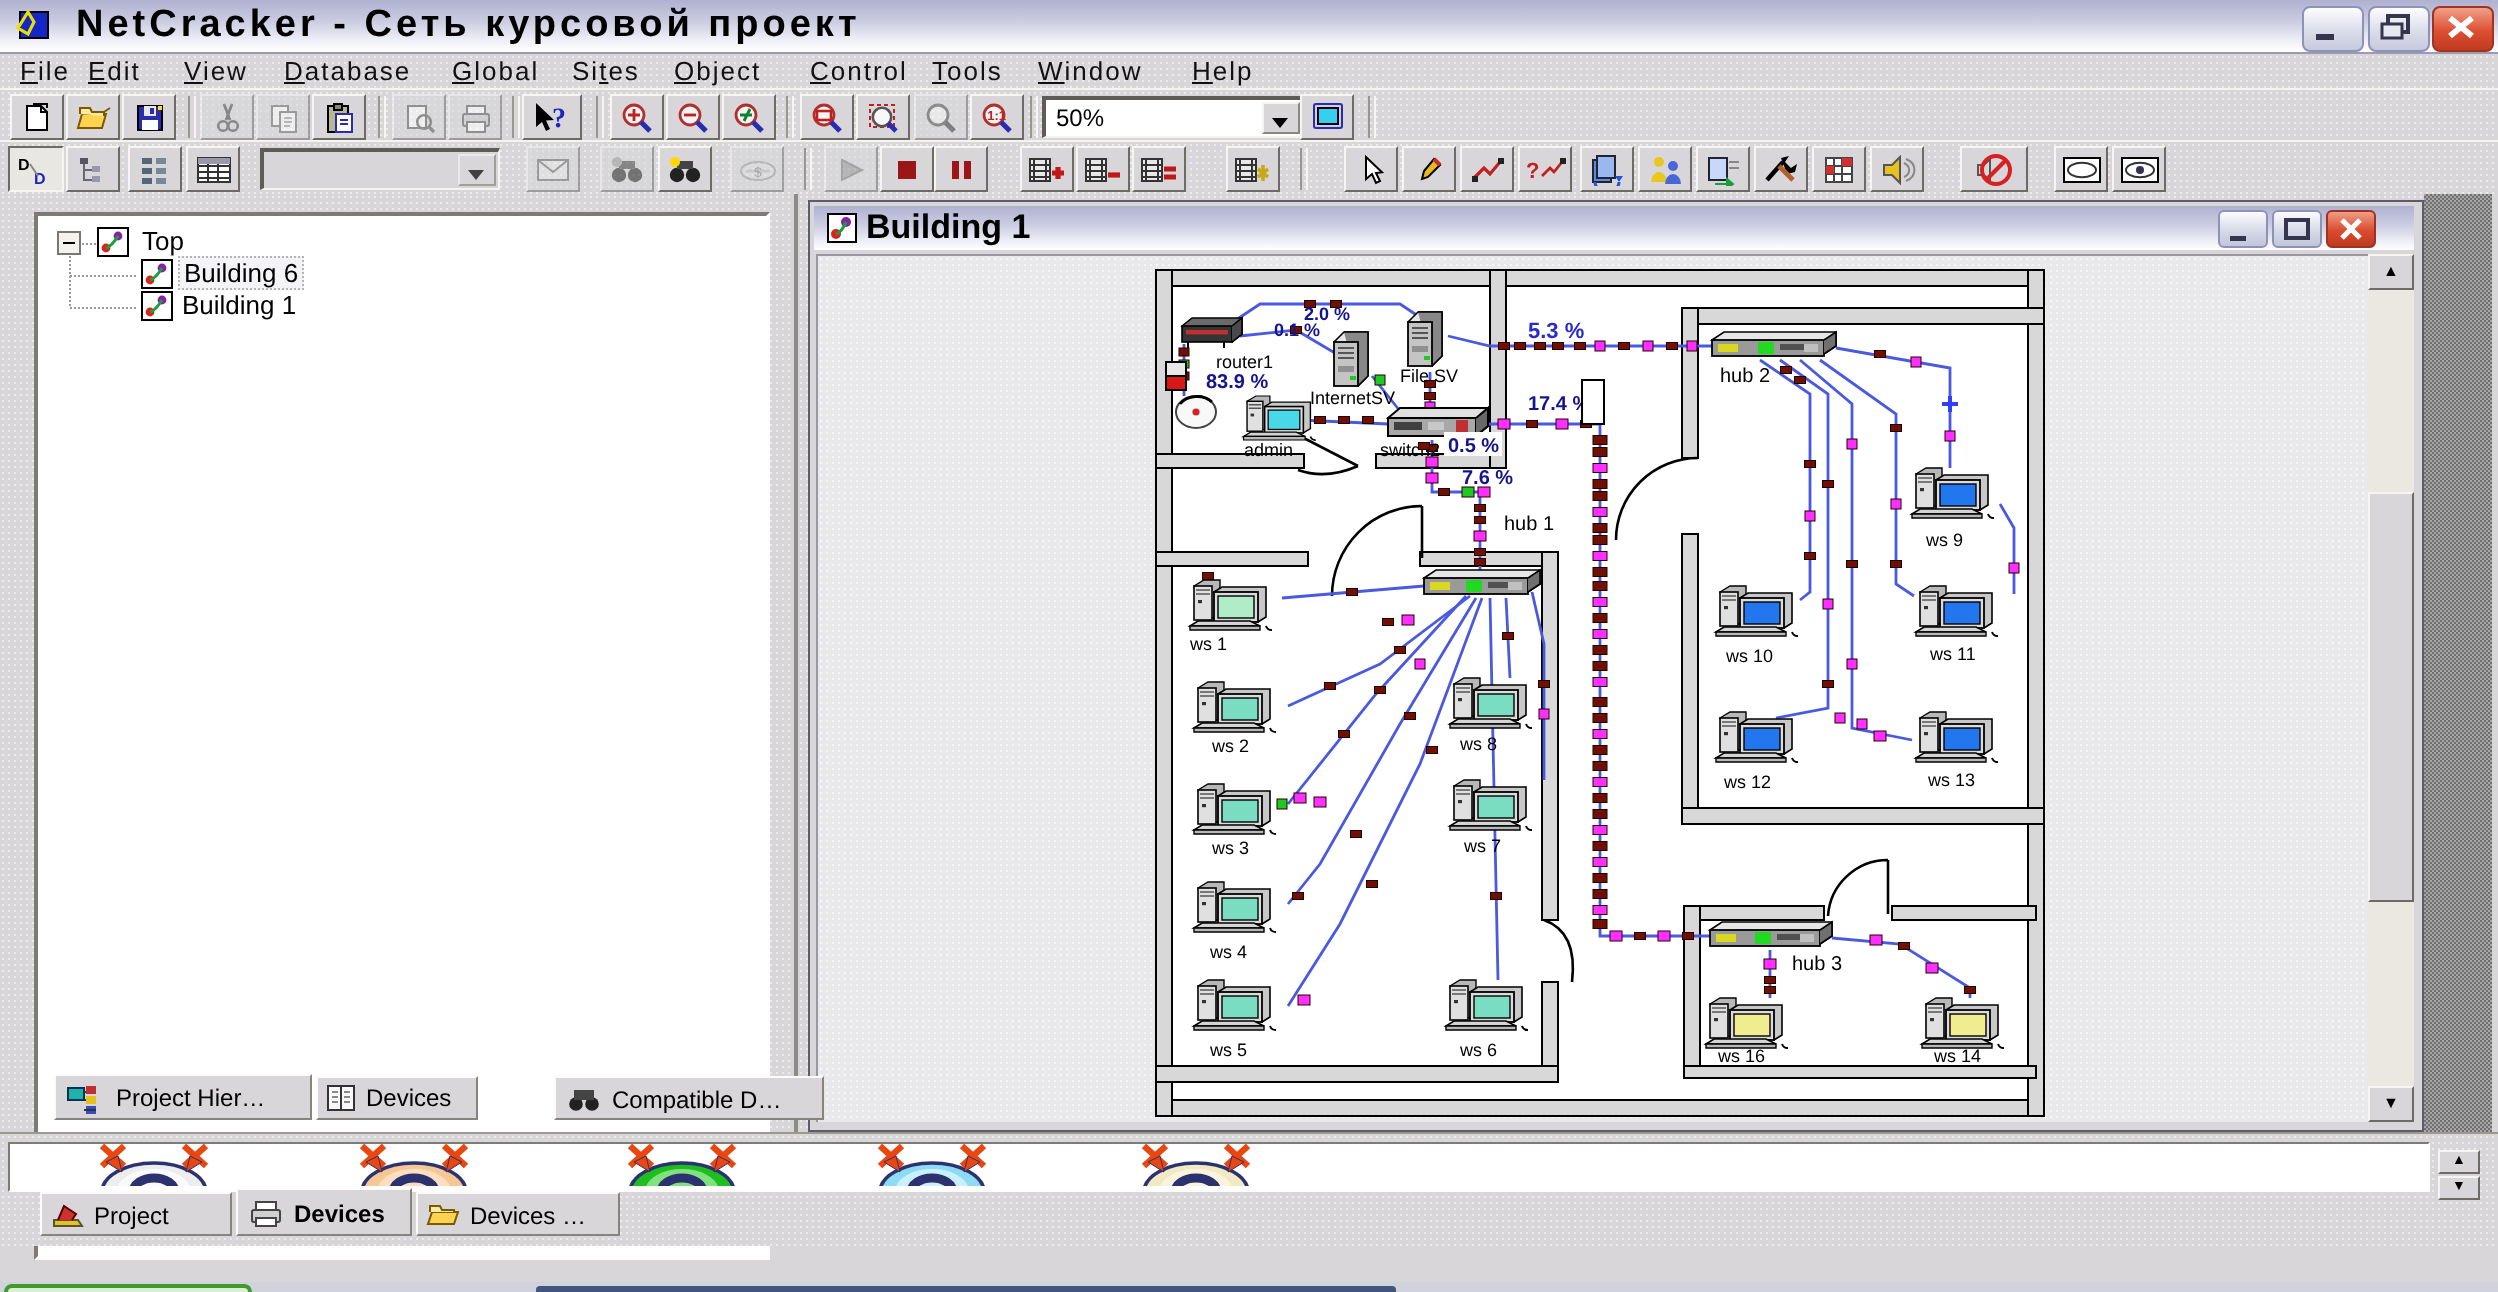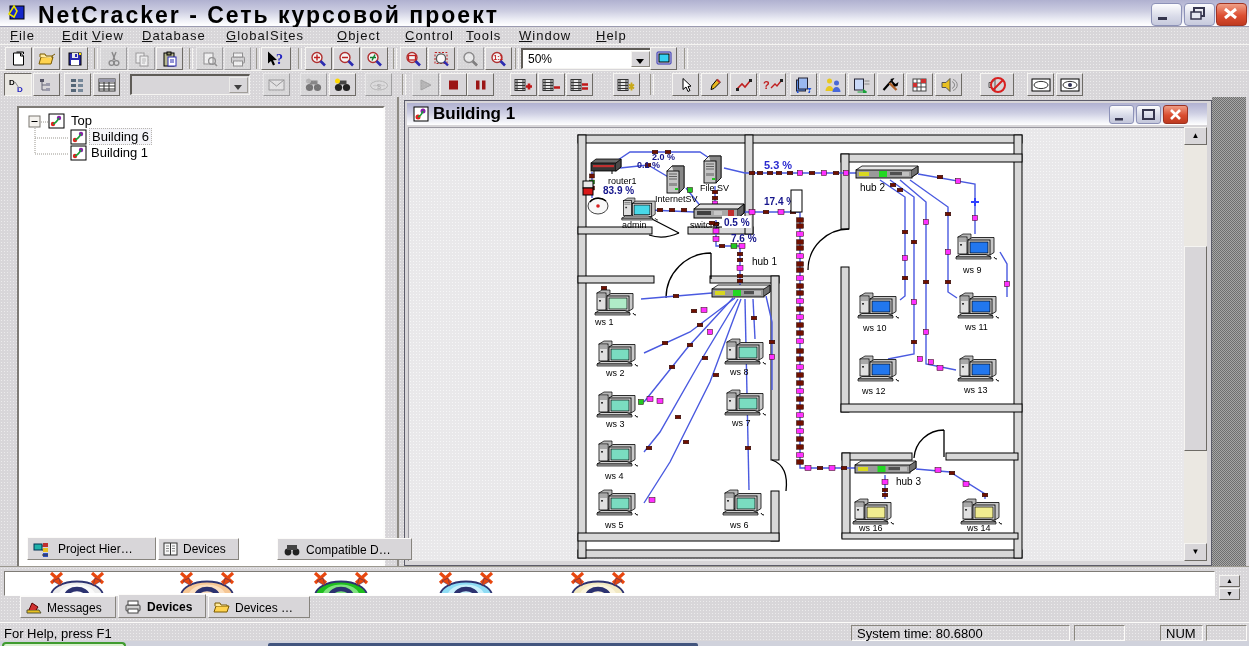--- a/index.html
+++ b/index.html
@@ -1,21 +1,21 @@
 <!DOCTYPE html>
 <html><head><meta charset="utf-8">
 <style>
 html,body{margin:0;padding:0;}
 body{width:1249px;height:646px;overflow:hidden;font-family:"Liberation Sans",sans-serif;background:#d8d6d9;}
 #app{position:absolute;left:0;top:0;width:1249px;height:646px;}
 .abs{position:absolute;}
 
 #titlebar{left:0;top:0;width:1249px;height:26px;background:linear-gradient(180deg,#b0b1d0 0%,#b9bad6 14%,#cccde1 42%,#ecedf5 75%,#fefeff 96%);border-bottom:1px solid #9a9ab0;}
 #titlebar .ticon{left:8px;top:4px;width:19px;height:18px;}
-#ttext{left:38px;top:2px;font-size:23px;font-weight:bold;color:#000;letter-spacing:2px;}
+#ttext{left:38px;top:2px;font-size:19px;font-weight:bold;color:#000;letter-spacing:2px;}
 .capbtn{top:3px;width:29px;height:21px;border-radius:4px;font-weight:bold;}
 #btnmin{left:1151px;background:linear-gradient(180deg,#fdfdfe,#d8dae8 60%,#c7cadd);border:1px solid #8d92b8;}
 #btnmax{left:1184px;background:linear-gradient(180deg,#fdfdfe,#d8dae8 60%,#c7cadd);border:1px solid #8d92b8;}
 #btnclose{left:1216px;background:linear-gradient(180deg,#f0a088,#dd4f33 55%,#c03a20);border:1px solid #a03322;}
 
 #menubar{left:0;top:27px;width:1249px;height:17px;background-color:#d8d6d9;background-image:radial-gradient(rgba(255,255,255,.5) 22%, rgba(255,255,255,0) 26%);background-size:3px 3px;font-size:13px;color:#111;}
 #menubar span{position:absolute;top:1px;letter-spacing:1px;}
 #menubar u{text-decoration:underline;}
 
 .tbrow{left:0;width:1249px;background-color:#d8d6d9;background-image:radial-gradient(rgba(255,255,255,.5) 22%, rgba(255,255,255,0) 26%);background-size:3px 3px;}
@@ -74,25 +74,25 @@
           <rect x="9" y="4" width="10" height="8" fill="none" stroke="#35354d" stroke-width="2"></rect>
           <rect x="6" y="8" width="10" height="7" fill="#e6e8f2" stroke="#35354d" stroke-width="1.5"></rect>
         </svg></div>
   <div class="abs capbtn" id="btnclose"><svg width="27" height="19">
           <path d="M8,5 L19,14 M19,5 L8,14" stroke="#fff" stroke-width="3"></path>
         </svg></div>
 </div>
 
 <div class="abs" id="menubar">
   <span style="left:10px"><u>F</u>ile</span>
-  <span style="left:62px"><u>E</u>dit</span>
+  <span style="left:44px"><u>E</u>dit</span>
   <span style="left:92px"><u>V</u>iew</span>
   <span style="left:142px"><u>D</u>atabase</span>
   <span style="left:226px"><u>G</u>lobal</span>
-  <span style="left:270px">Si<u>t</u>es</span>
+  <span style="left:286px">Si<u>t</u>es</span>
   <span style="left:337px"><u>O</u>bject</span>
   <span style="left:405px"><u>C</u>ontrol</span>
   <span style="left:466px"><u>T</u>ools</span>
   <span style="left:519px"><u>W</u>indow</span>
   <span style="left:596px"><u>H</u>elp</span>
 </div>
 
 <div class="abs tbrow" id="tb1">
       <div class="tsep" style="left: 94px;"></div>
       <div class="tsep" style="left: 189px;"></div>
@@ -1036,43 +1036,36 @@
             <path d="M-24,9 l8,5 -2,-8 z M24,9 l-8,5 2,-8 z" fill="#e8470f" stroke="#303070" stroke-width="0.5"></path>
           </g>
         </svg></div>
   <div class="spin" style="top:8px">▲</div>
   <div class="spin" style="top:21px">▼</div>
 <div class="btab" style="left: 20px; width: 96px;">
         <svg style="position:absolute;left:4px;top:3px" width="18" height="15">
           <path d="M2,10 h12 l2,3 h-14 z" fill="#e8c020" stroke="#553"></path>
           <path d="M4,10 l3,-7 6,4 -2,3" fill="#d03030" stroke="#500"></path>
         </svg>
-        <span style="position:absolute;left:26px;top:4px;">Messages</span>
+        <span style="position:absolute;left:26px;top:4px;">Project</span>
       </div>
       <div class="btab" style="left: 118px; width: 88px; top: 27px; height: 24px; font-weight: bold; z-index: 3;">
         <svg style="position:absolute;left:5px;top:4px" width="19" height="15">
           <rect x="2" y="6" width="14" height="6" rx="1" fill="#d0d0d0" stroke="#444"></rect>
           <rect x="4" y="2" width="10" height="4" fill="#fff" stroke="#444"></rect>
           <rect x="4" y="10" width="10" height="4" fill="#fff" stroke="#444"></rect>
         </svg>
         <span style="position:absolute;left:28px;top:5px;">Devices</span>
       </div>
       <div class="btab" style="left: 208px; width: 102px;">
         <svg style="position:absolute;left:4px;top:3px" width="19" height="15">
           <path d="M1,12 L3,6 H16 L14,12 Z" fill="#ffd34f" stroke="#7a5a00"></path>
           <path d="M2,6 V3 h5 l1,2 h6 v1" fill="#ffeaa0" stroke="#7a5a00"></path>
         </svg>
         <span style="position:absolute;left:26px;top:4px;">Devices …</span>
       </div>
     </div>
 
-<div class="abs" id="status">
-  <div class="abs" style="left:4px;top:3px;">For Help, press F1</div>
-  <div class="spanel" style="left:851px;width:219px;padding:0 5px;">System time: 80.6800</div>
-  <div class="spanel" style="left:1074px;width:51px;"></div>
-  <div class="spanel" style="left:1160px;width:43px;padding:0 5px;">NUM</div>
-  <div class="spanel" style="left:1206px;width:41px;"></div>
-</div>
 <div class="abs" id="task">
       <div class="abs" id="startb"></div>
       <div class="abs" id="taskwin"></div>
     </div>
 </div>
 
 </body></html>

